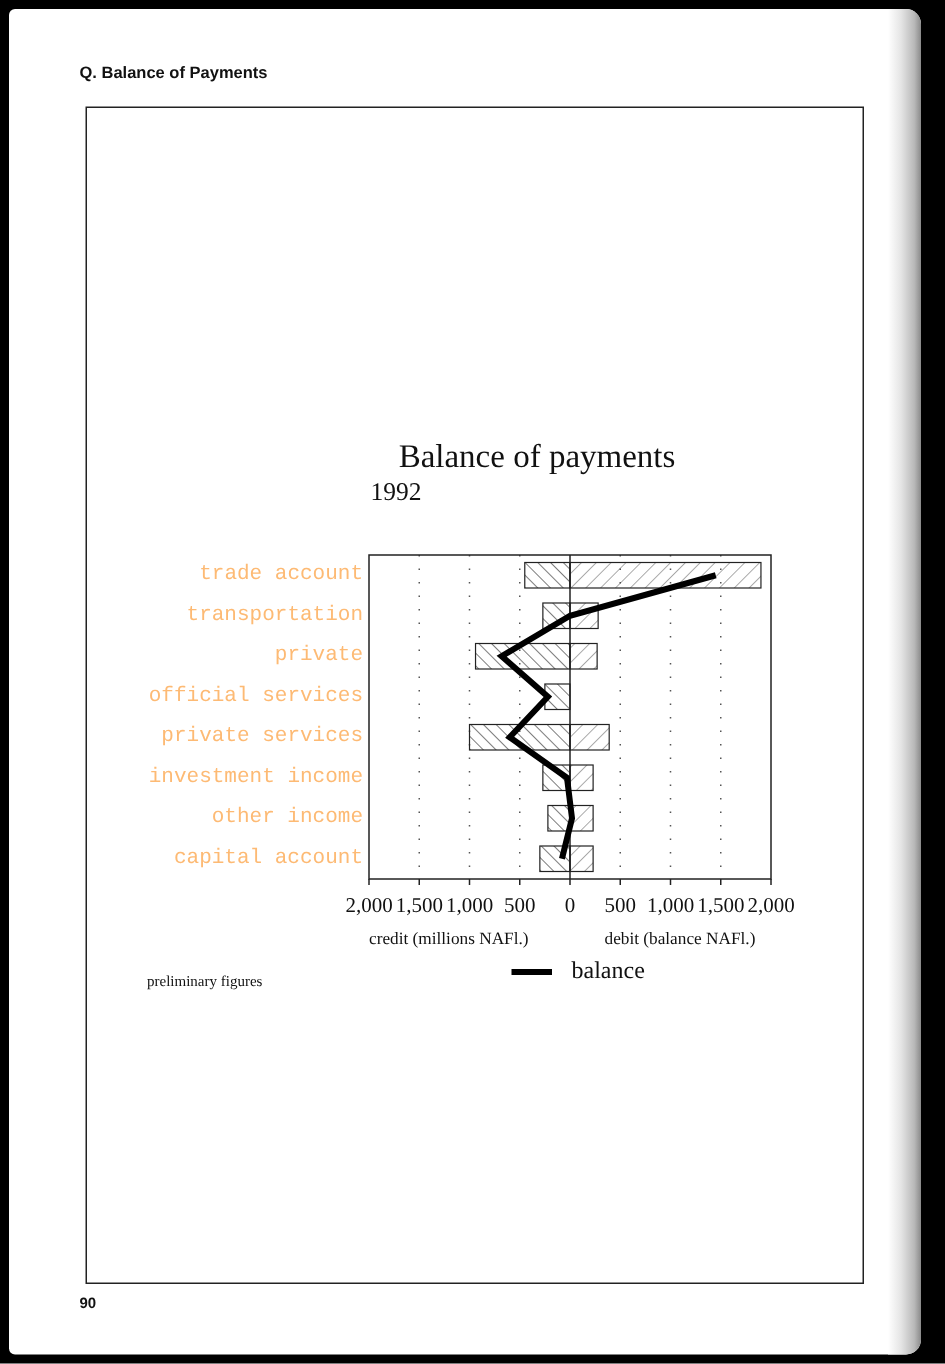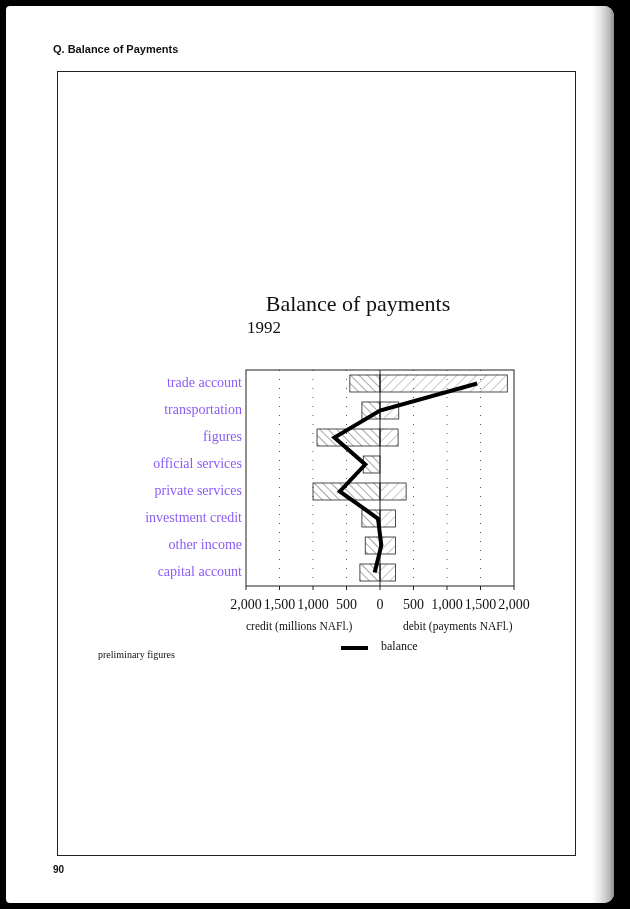--- a/index.html
+++ b/index.html
@@ -4,66 +4,66 @@
 <style>
   html, body { margin: 0; padding: 0; }
   body { width: 630px; height: 909px; background: #000; position: relative; overflow: hidden; }
   .page { position: absolute; left: 6px; top: 6px; width: 608px; height: 897px; background: #fff; border-radius: 4px 10px 10px 4px; }
   .page-shade { position: absolute; right: 0; top: 0; width: 22px; height: 100%; background: linear-gradient(to right, #fff 0%, #e4e4e4 40%, #b8b8b8 80%, #8a8a8a 100%); border-radius: 0 10px 10px 0; }
   .section-title { position: absolute; left: 53px; top: 43px; font-family: "Liberation Sans", sans-serif; font-weight: bold; font-size: 11px; color: #111; }
   .frame { position: absolute; left: 57px; top: 71px; width: 517px; height: 783px; border: 1.5px solid #222; }
   .page-number { position: absolute; left: 53px; top: 864px; font-family: "Liberation Sans", sans-serif; font-weight: bold; font-size: 10px; color: #111; }
   .chart-title { position: absolute; left: 0; width: 630px; top: 291px; text-align: center; font-family: "Liberation Serif", serif; font-size: 22px; color: #111; margin-left: 43px; }
   .chart-subtitle { position: absolute; left: 0; width: 528px; top: 318px; text-align: center; font-family: "Liberation Serif", serif; font-size: 17px; color: #111; }
-  .cat-label { position: absolute; right: 388px; font-family: Liberation Serif, serif; font-size: 14px; color: #8b5cf6; white-space: nowrap; text-align: right; }
+  .cat-label { position: absolute; right: 388px; font-family: Liberation Mono, monospace; font-size: 14px; color: #fdba74; white-space: nowrap; text-align: right; }
   .tick-label { position: absolute; top: 597px; font-family: "Liberation Serif", serif; font-size: 14px; color: #111; transform: translateX(-50%); white-space: nowrap; }
   .axis-label { position: absolute; top: 620px; font-family: "Liberation Serif", serif; font-size: 11.5px; color: #111; white-space: nowrap; }
   .note { position: absolute; left: 98px; top: 649px; font-family: Liberation Serif, serif; font-size: 10px; color: #111; }
   .legend-swatch { position: absolute; left: 341px; top: 646px; width: 27px; height: 4px; background: #000; }
-  .legend-label { position: absolute; left: 381px; top: 639px; font-family: "Liberation Serif", serif; font-size: 12px; color: #111; }
+  .legend-label { position: absolute; left: 381px; top: 639px; font-family: "Liberation Serif", serif; font-size: 16px; color: #111; }
   svg.plot { position: absolute; left: 0; top: 0; }
 </style>
 </head>
 <body>
 
 <div class="page">
   <div class="page-shade"></div>
 </div>
 
 <div class="section-title">Q. Balance of Payments</div>
 <div class="frame"></div>
 <div class="page-number">90</div>
 
 <div class="chart-title">Balance of payments</div>
 <div class="chart-subtitle">1992</div>
 
 <div id="cat-labels">
     <div class="cat-label" style="top: 374.5px;">trade account</div>
     <div class="cat-label" style="top: 401.5px;">transportation</div>
-    <div class="cat-label" style="top: 428.5px;">figures</div>
+    <div class="cat-label" style="top: 428.5px;">private</div>
     <div class="cat-label" style="top: 455.5px;">official services</div>
     <div class="cat-label" style="top: 482.5px;">private services</div>
-    <div class="cat-label" style="top: 509.5px;">investment credit</div>
+    <div class="cat-label" style="top: 509.5px;">investment income</div>
     <div class="cat-label" style="top: 536.5px;">other income</div>
     <div class="cat-label" style="top: 563.5px;">capital account</div>
   </div>
 <div id="tick-labels">
     <div class="tick-label" style="left: 246px;">2,000</div>
     <div class="tick-label" style="left: 279.5px;">1,500</div>
     <div class="tick-label" style="left: 313px;">1,000</div>
     <div class="tick-label" style="left: 346.5px;">500</div>
     <div class="tick-label" style="left: 380px;">0</div>
     <div class="tick-label" style="left: 413.5px;">500</div>
     <div class="tick-label" style="left: 447px;">1,000</div>
     <div class="tick-label" style="left: 480.5px;">1,500</div>
     <div class="tick-label" style="left: 514px;">2,000</div>
   </div>
 
 <div class="axis-label" style="left:246px">credit (millions NAFl.)</div>
-<div class="axis-label" style="left:403px">debit (payments NAFl.)</div>
+<div class="axis-label" style="left:403px">debit (balance NAFl.)</div>
 
 <div class="note">preliminary figures</div>
 <div class="legend-swatch"></div>
 <div class="legend-label">balance</div>
 
 <svg class="plot" width="630" height="909">
   <defs>
     <pattern id="hatch-credit" patternUnits="userSpaceOnUse" width="6" height="6" patternTransform="rotate(-45)">
       <line x1="0" y1="0" x2="0" y2="6" stroke="#222" stroke-width="0.8"></line>
     </pattern>

